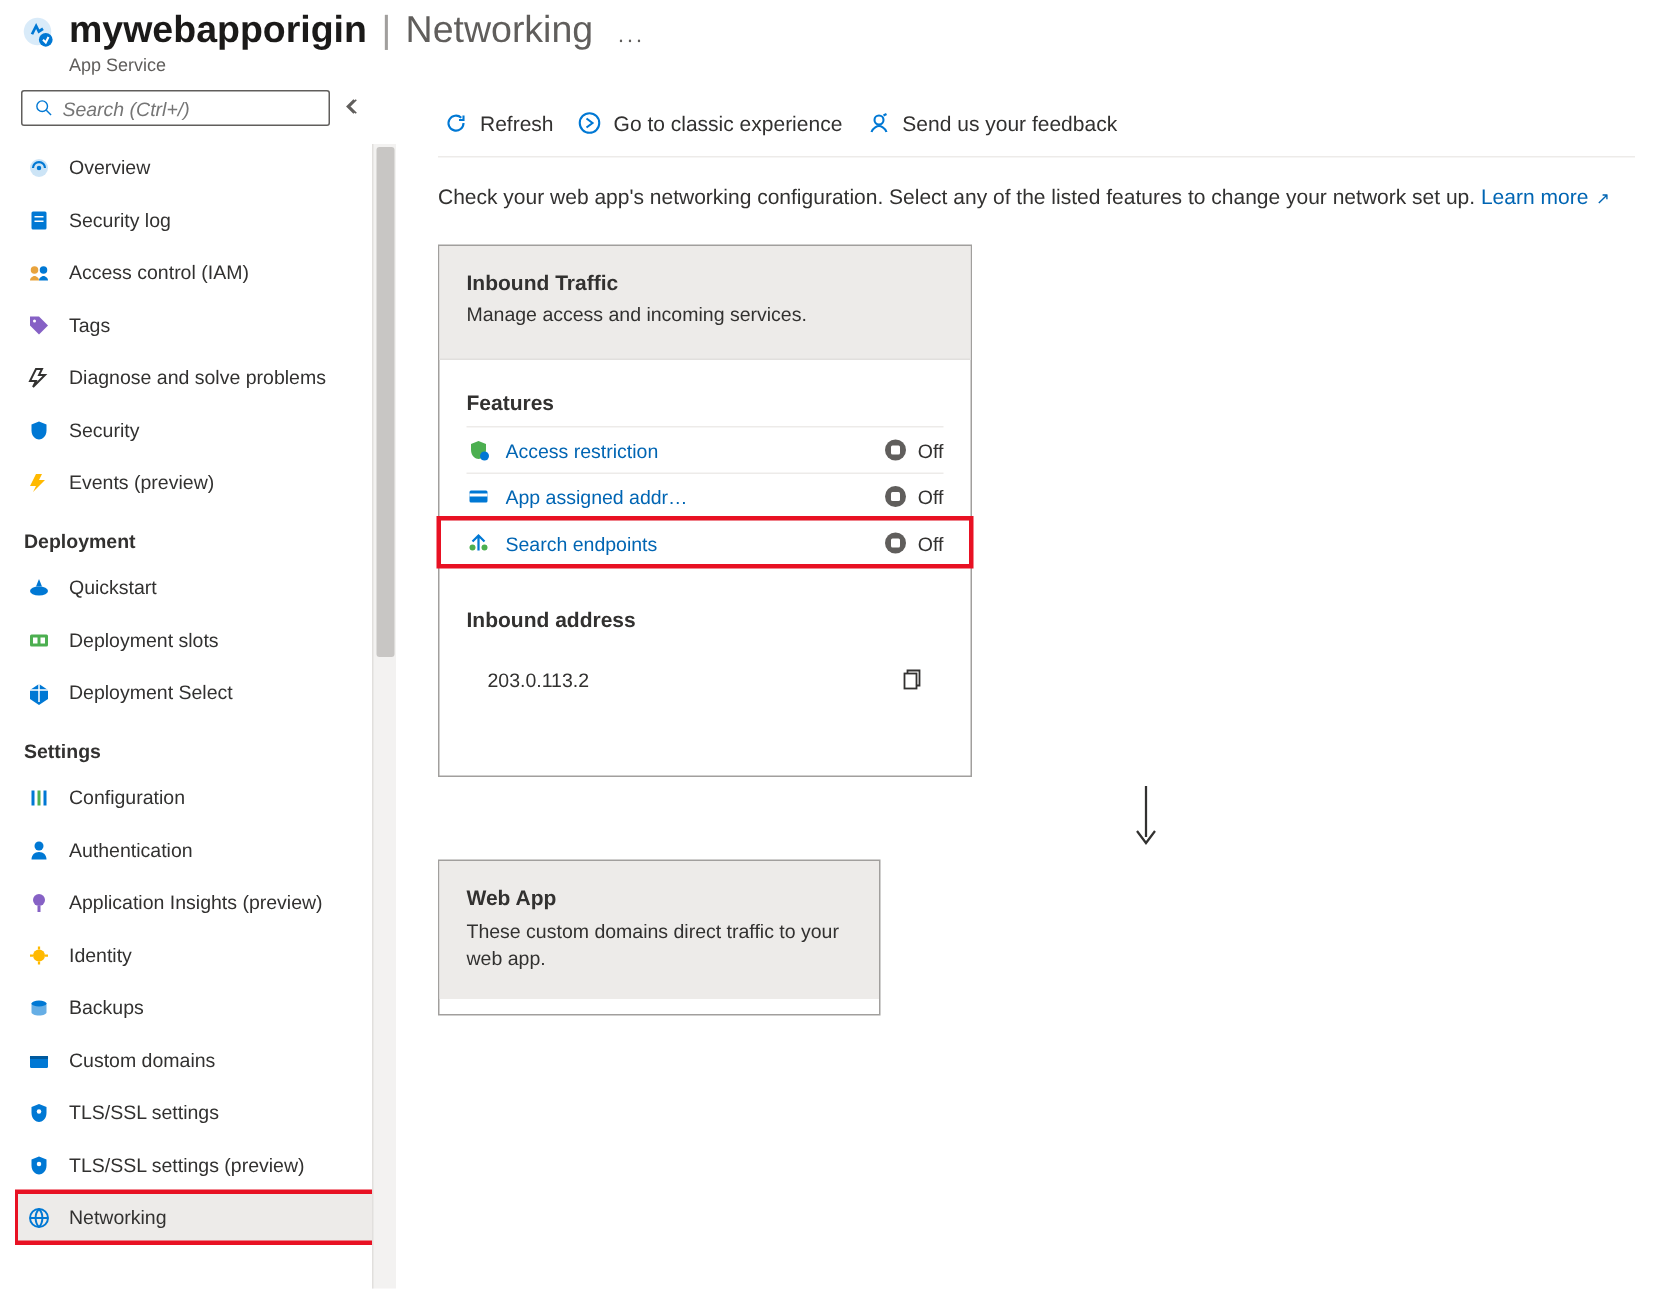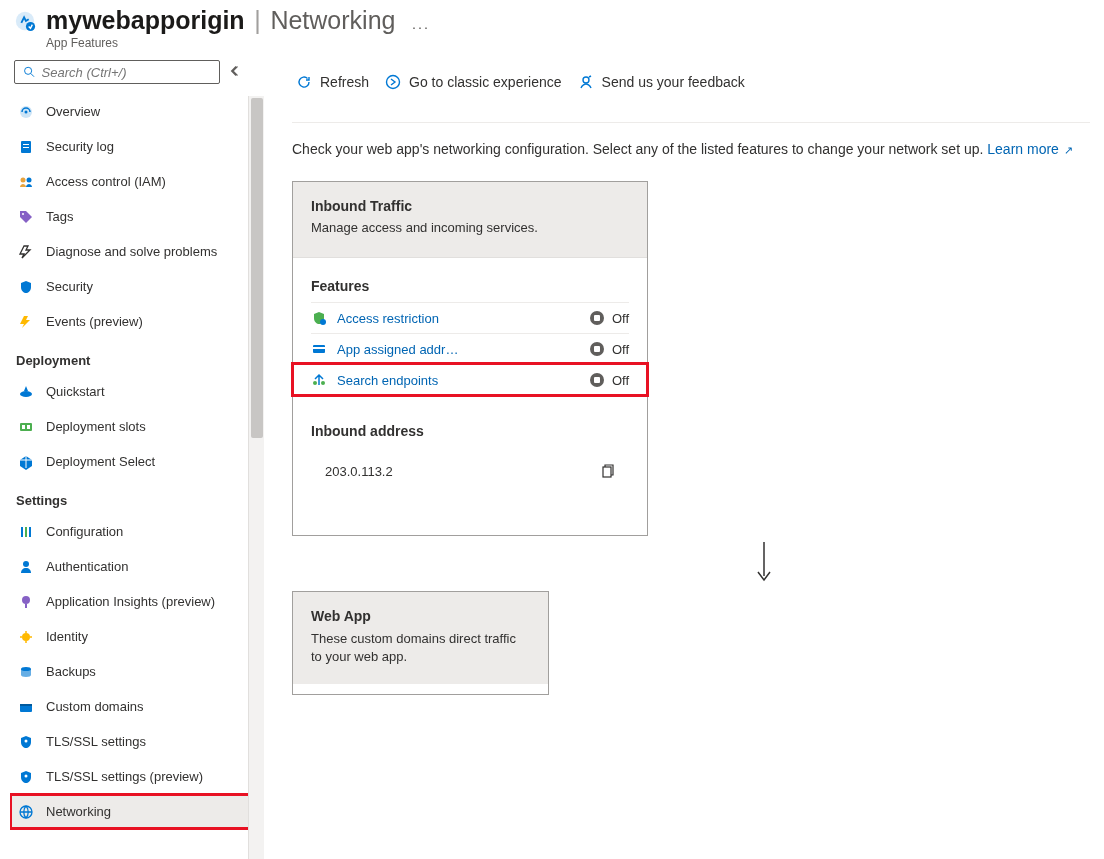--- a/index.html
+++ b/index.html
@@ -26,21 +26,21 @@
 .nav-item .ni-icon { width: 16px; height: 16px; margin-right: 12px; display:flex; align-items:center; justify-content:center; }
 .nav-item .ni-icon svg { width:16px; height:16px; }
 .nav-item.active { background: #edebe9; }
 .nav-sect { font-size: 13px; font-weight: 600; color: #323130; padding: 14px 8px 6px 6px; }
 
 
 .sb-track { position:absolute; right:-2px; top:36px; width:16px; height: 780px; background:#f3f2f1; border-left:1px solid #e1dfdd; }
 .sb-thumb { position:absolute; left:2px; top:2px; width:12px; height:340px; background:#c8c6c4; border-radius:2px; }
 
 .main { flex: 1; padding: 10px 14px 0 30px; overflow-y: auto; position:relative; }
-.toolbar { display: flex; align-items: center; gap: 8px; padding-bottom: 28px; border-bottom: 1px solid #edebe9; }
+.toolbar { display: flex; align-items: center; gap: 8px; padding-bottom: 10px; border-bottom: 1px solid #edebe9; }
 .tb-btn { display: flex; align-items: center; color: #323130; cursor: pointer; padding: 4px 4px; font-size: 14px;}
 .tb-btn span.ic { color: #0078d4; margin-right: 8px; display:inline-flex; }
 .tb-btn span.ic svg { width:16px; height:16px; }
 
 .desc-line { padding: 18px 0 24px 0; font-size: 14px; color: #323130; }
 .desc-line a { color: #0065b3; text-decoration: none; }
 
 .card { width: 356px; border: 1px solid #a19f9d; background: #fff; }
 .card-head { background: #edebe9; padding: 16px 18px 22px 18px; border-bottom: 1px solid #e1dfdd; }
 .card-head .ch-title { font-weight: 600; font-size: 14px; margin-bottom: 6px; }
@@ -57,21 +57,21 @@
 .dot::after{content:""; width:6px; height:6px; background:#fff; border-radius:1px;}
 .highlight-row { outline: 3px solid #e81123; outline-offset: -1px; margin-left:-18px; margin-right:-18px; padding-left:18px; padding-right:18px; }
 
 .addr-title { font-weight: 600; font-size: 14px; margin: 28px 0 14px 0; }
 .addr-box { display: flex; align-items:center; justify-content:space-between; padding: 10px 14px; }
 .copy-ic { width:16px; height:16px; color:#323130; cursor:pointer;}
 
 .arrow-down { text-align:center; margin: 6px 0 6px 145px; }
 .arrow-down svg { width:18px; height:40px; stroke:#323130; }
 
-.card2 { width: 257px; border: 1px solid #a19f9d; background: #fff; }
+.card2 { width: 295px; border: 1px solid #a19f9d; background: #fff; }
 .card2 .c2-head { background: #edebe9; padding: 16px 18px 18px 18px; }
 .c2-title { font-weight: 600; font-size: 14px; margin-bottom: 6px; }
 .c2-sub { font-size: 13px; color: #323130; line-height: 1.4; }
 
 .red-box-nav { outline: 3px solid #e81123; outline-offset: -2px; }
 .ext-icon { font-size: 11px; margin-left:2px; }
 </style>
 </head>
 <body>
 
@@ -83,21 +83,21 @@
         <circle cx="18" cy="18" r="5" fill="#0078d4"></circle>
         <path d="M16 18l2 2 2-4" stroke="#fff" stroke-width="1.5" fill="none"></path>
       </svg>
   </span>
   <div>
     <div>
       <span class="hdr-title">mywebapporigin</span>
       <span class="hdr-sep">|</span>
       <span class="hdr-section">Networking</span>
     </div>
-    <div class="hdr-sub">App Features</div>
+    <div class="hdr-sub">App Service</div>
   </div>
   <span class="hdr-dots">···</span>
 </div>
 
 <div class="layout">
 
   <div class="sidebar">
     <div class="search-wrap">
       <div class="search">
         <svg width="14" height="14" viewBox="0 0 16 16" style="margin-right:6px;">

